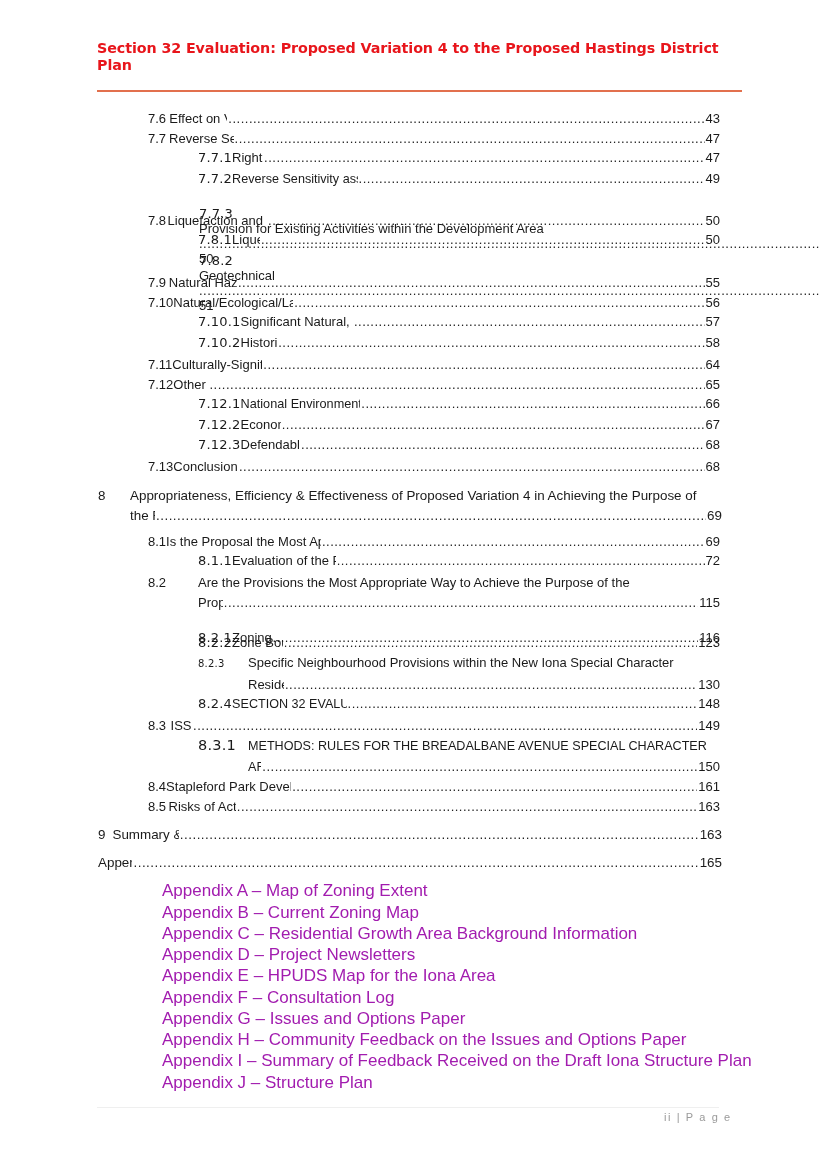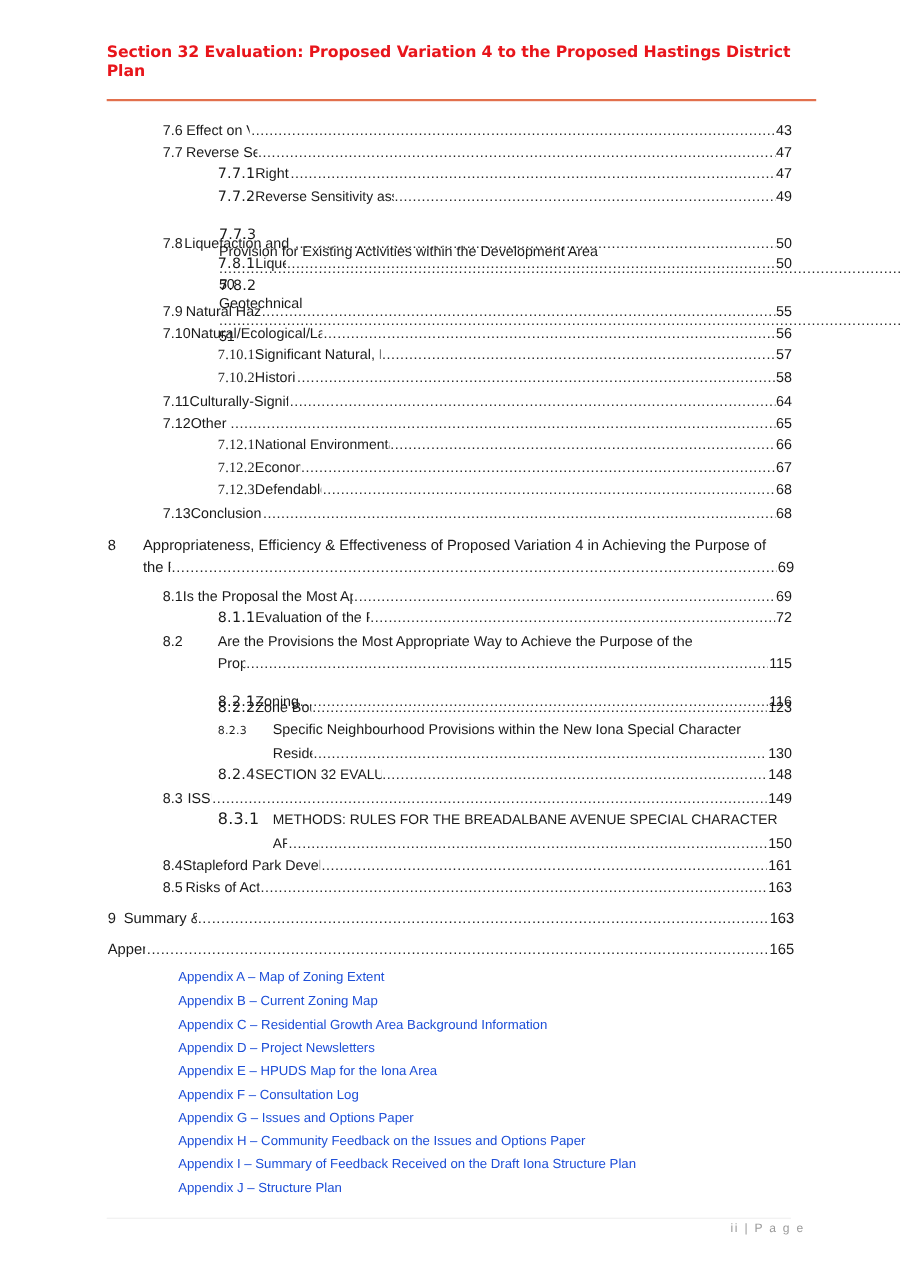--- a/index.html
+++ b/index.html
@@ -14,25 +14,25 @@
   .row { position: absolute; display: flex; align-items: baseline;
          font-size: 13px; white-space: nowrap; }
   .row .num { display: inline-block; }
   .row .title { flex: 0 1 auto; overflow: hidden; }
   .row .dots { flex: 1 1 auto; overflow: hidden; white-space: nowrap; margin: 0 1px;
          letter-spacing: 0.5px; color: #222; }
   .row .dots::before { content: "................................................................................................................................................................................................................................................................................"; }
   .row .page { flex: 0 0 auto; }
   .lvl2 .num { width: 50px; }
   .lvl3 .num { font-family: "DejaVu Sans", sans-serif; font-size: 13px; width: 50px; letter-spacing: 0.2px; }
-  .lvl3.wide .num { width: 48px; font-family: Liberation Serif, serif; }
+  .lvl3.wide .num { width: 48px; }
   .lvl1 { font-size: 13.4px; }
   .lvl1 .num { width: 32px; }
   .cont { position: absolute; font-size: 13px; white-space: nowrap; }
-  .appx { position: absolute; left: 162px; font-size: 12px; white-space: nowrap; color: #1d4ed8; }
+  .appx { position: absolute; left: 162px; font-size: 17px; white-space: nowrap; color: #a21caf; }
   .footer-rule { position: absolute; left: 97px; top: 1107px; width: 622px; height: 1px; background: #efefef; }
   .footer-page { position: absolute; left: 664px; top: 1111px; font-size: 11px; color: #9a9a9a; letter-spacing: 1.6px; }
 </style>
 </head>
 <body>
 
 <div class="header-title">Section 32 Evaluation: Proposed Variation 4 to the Proposed Hastings District Plan</div>
 <div class="header-rule"></div>
 
 <div class="toc">

